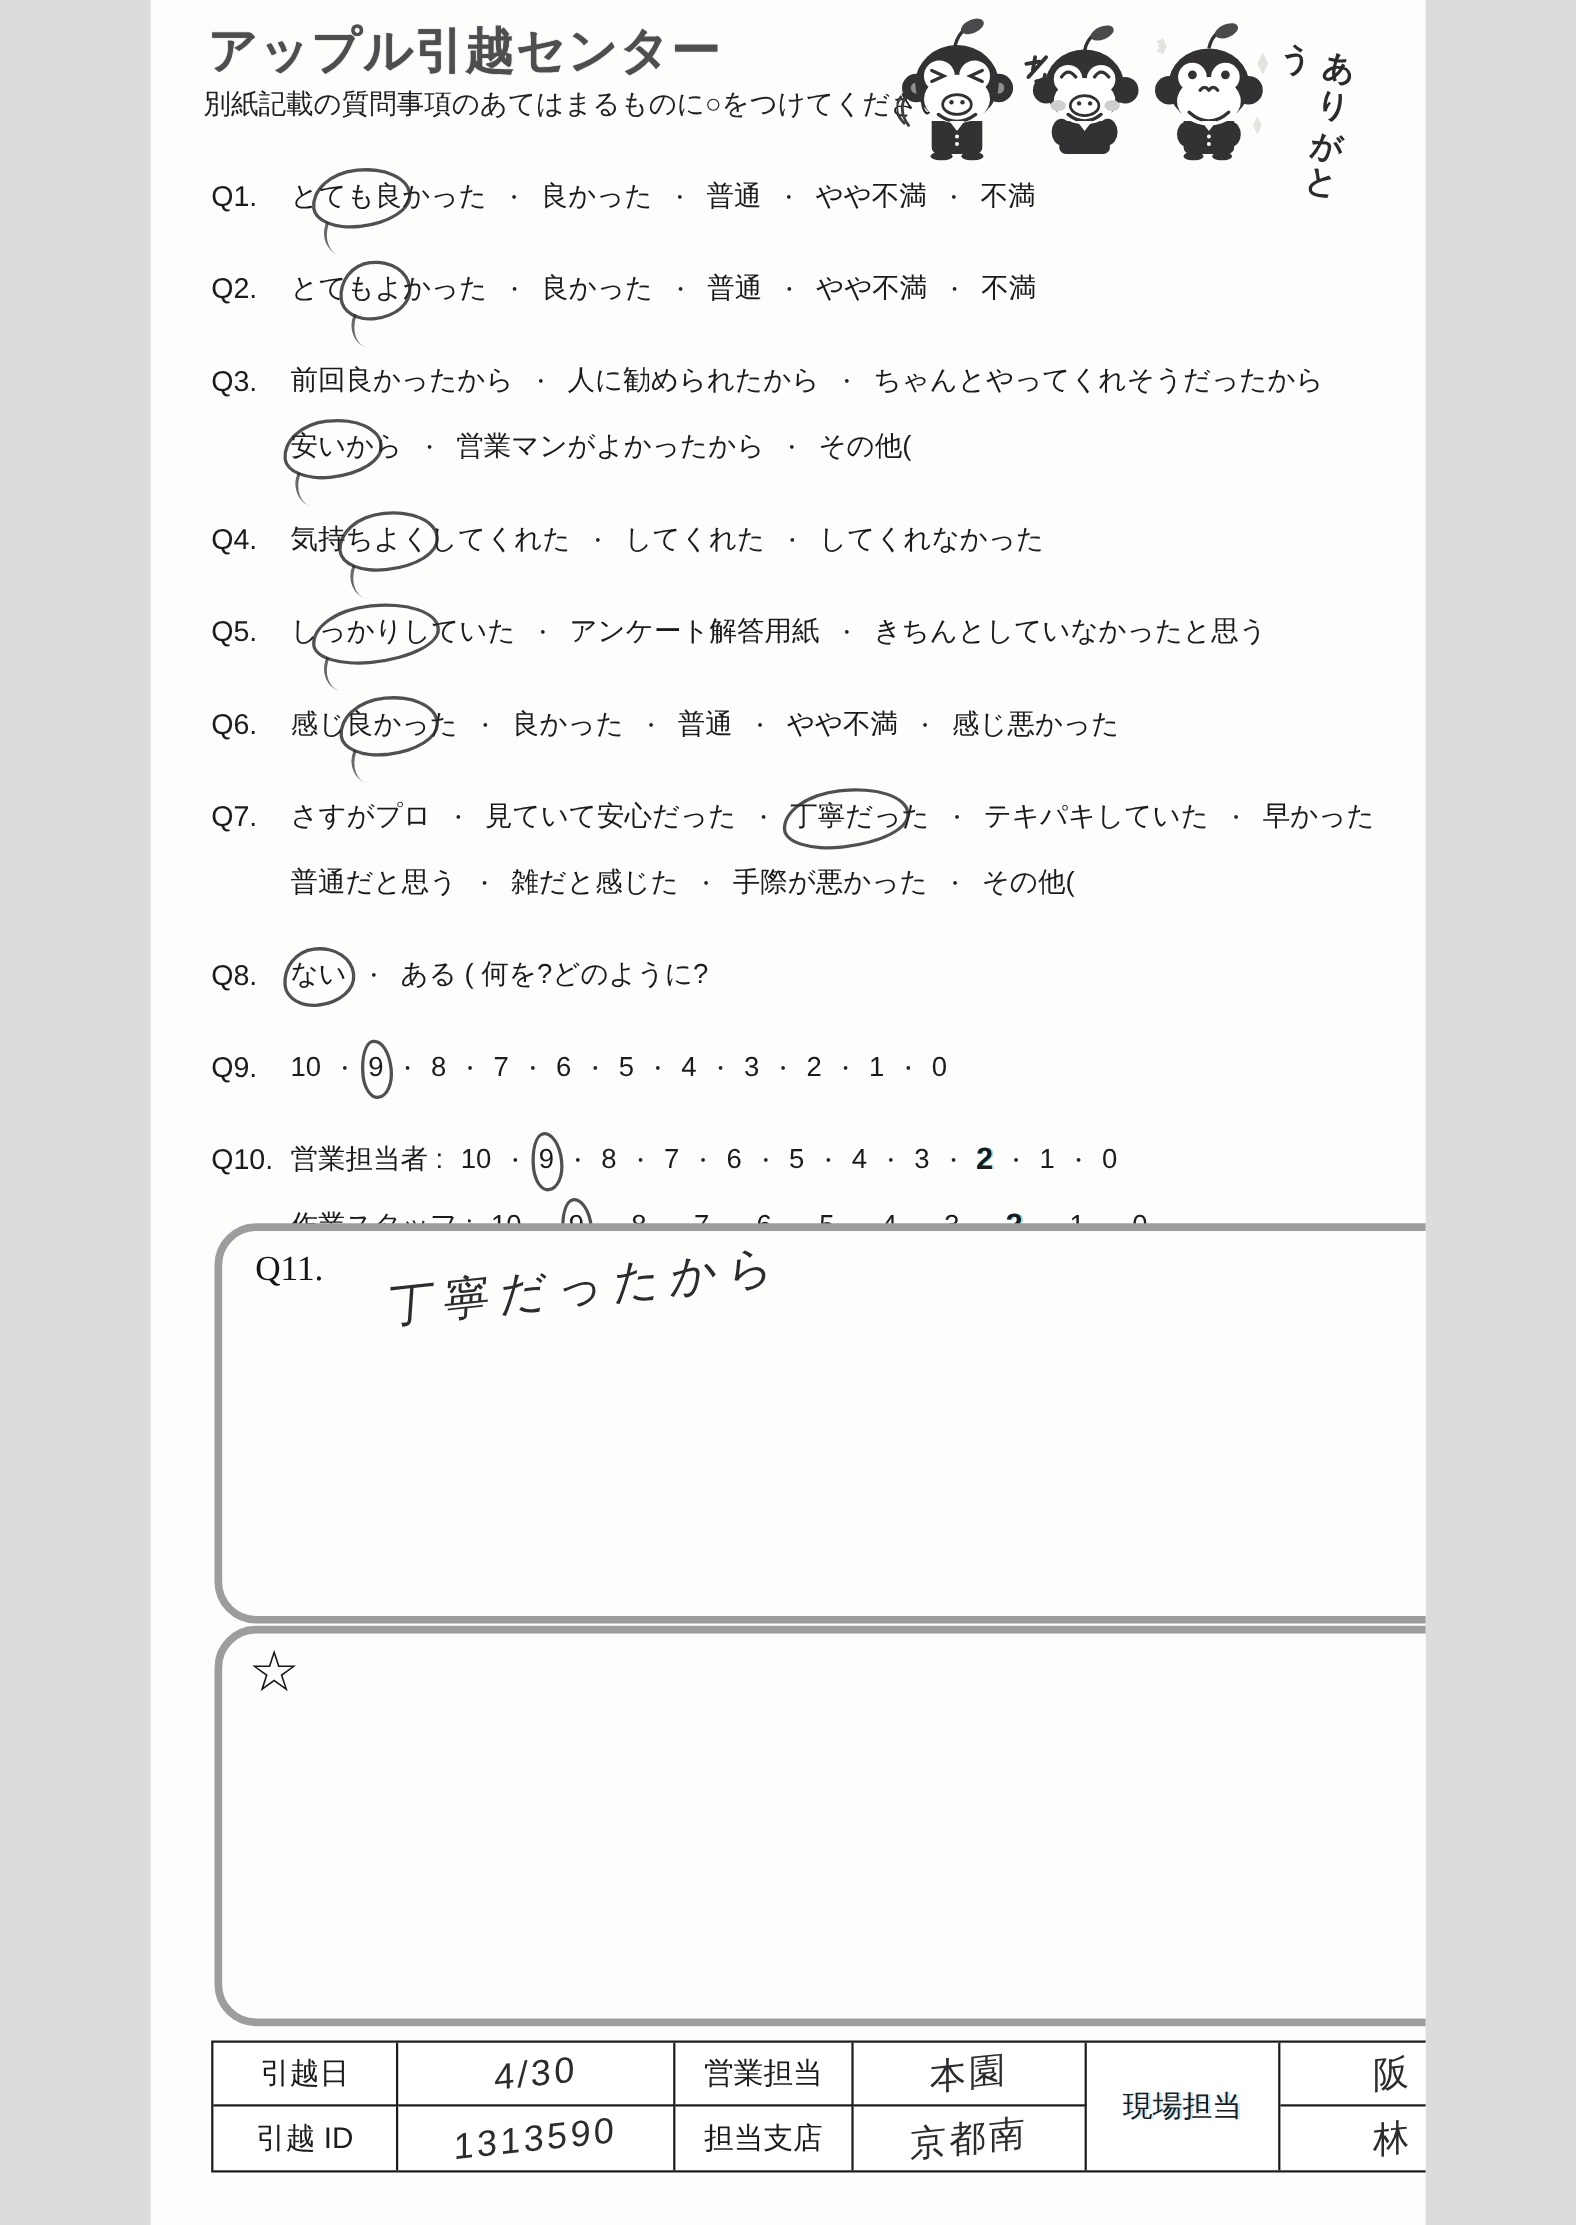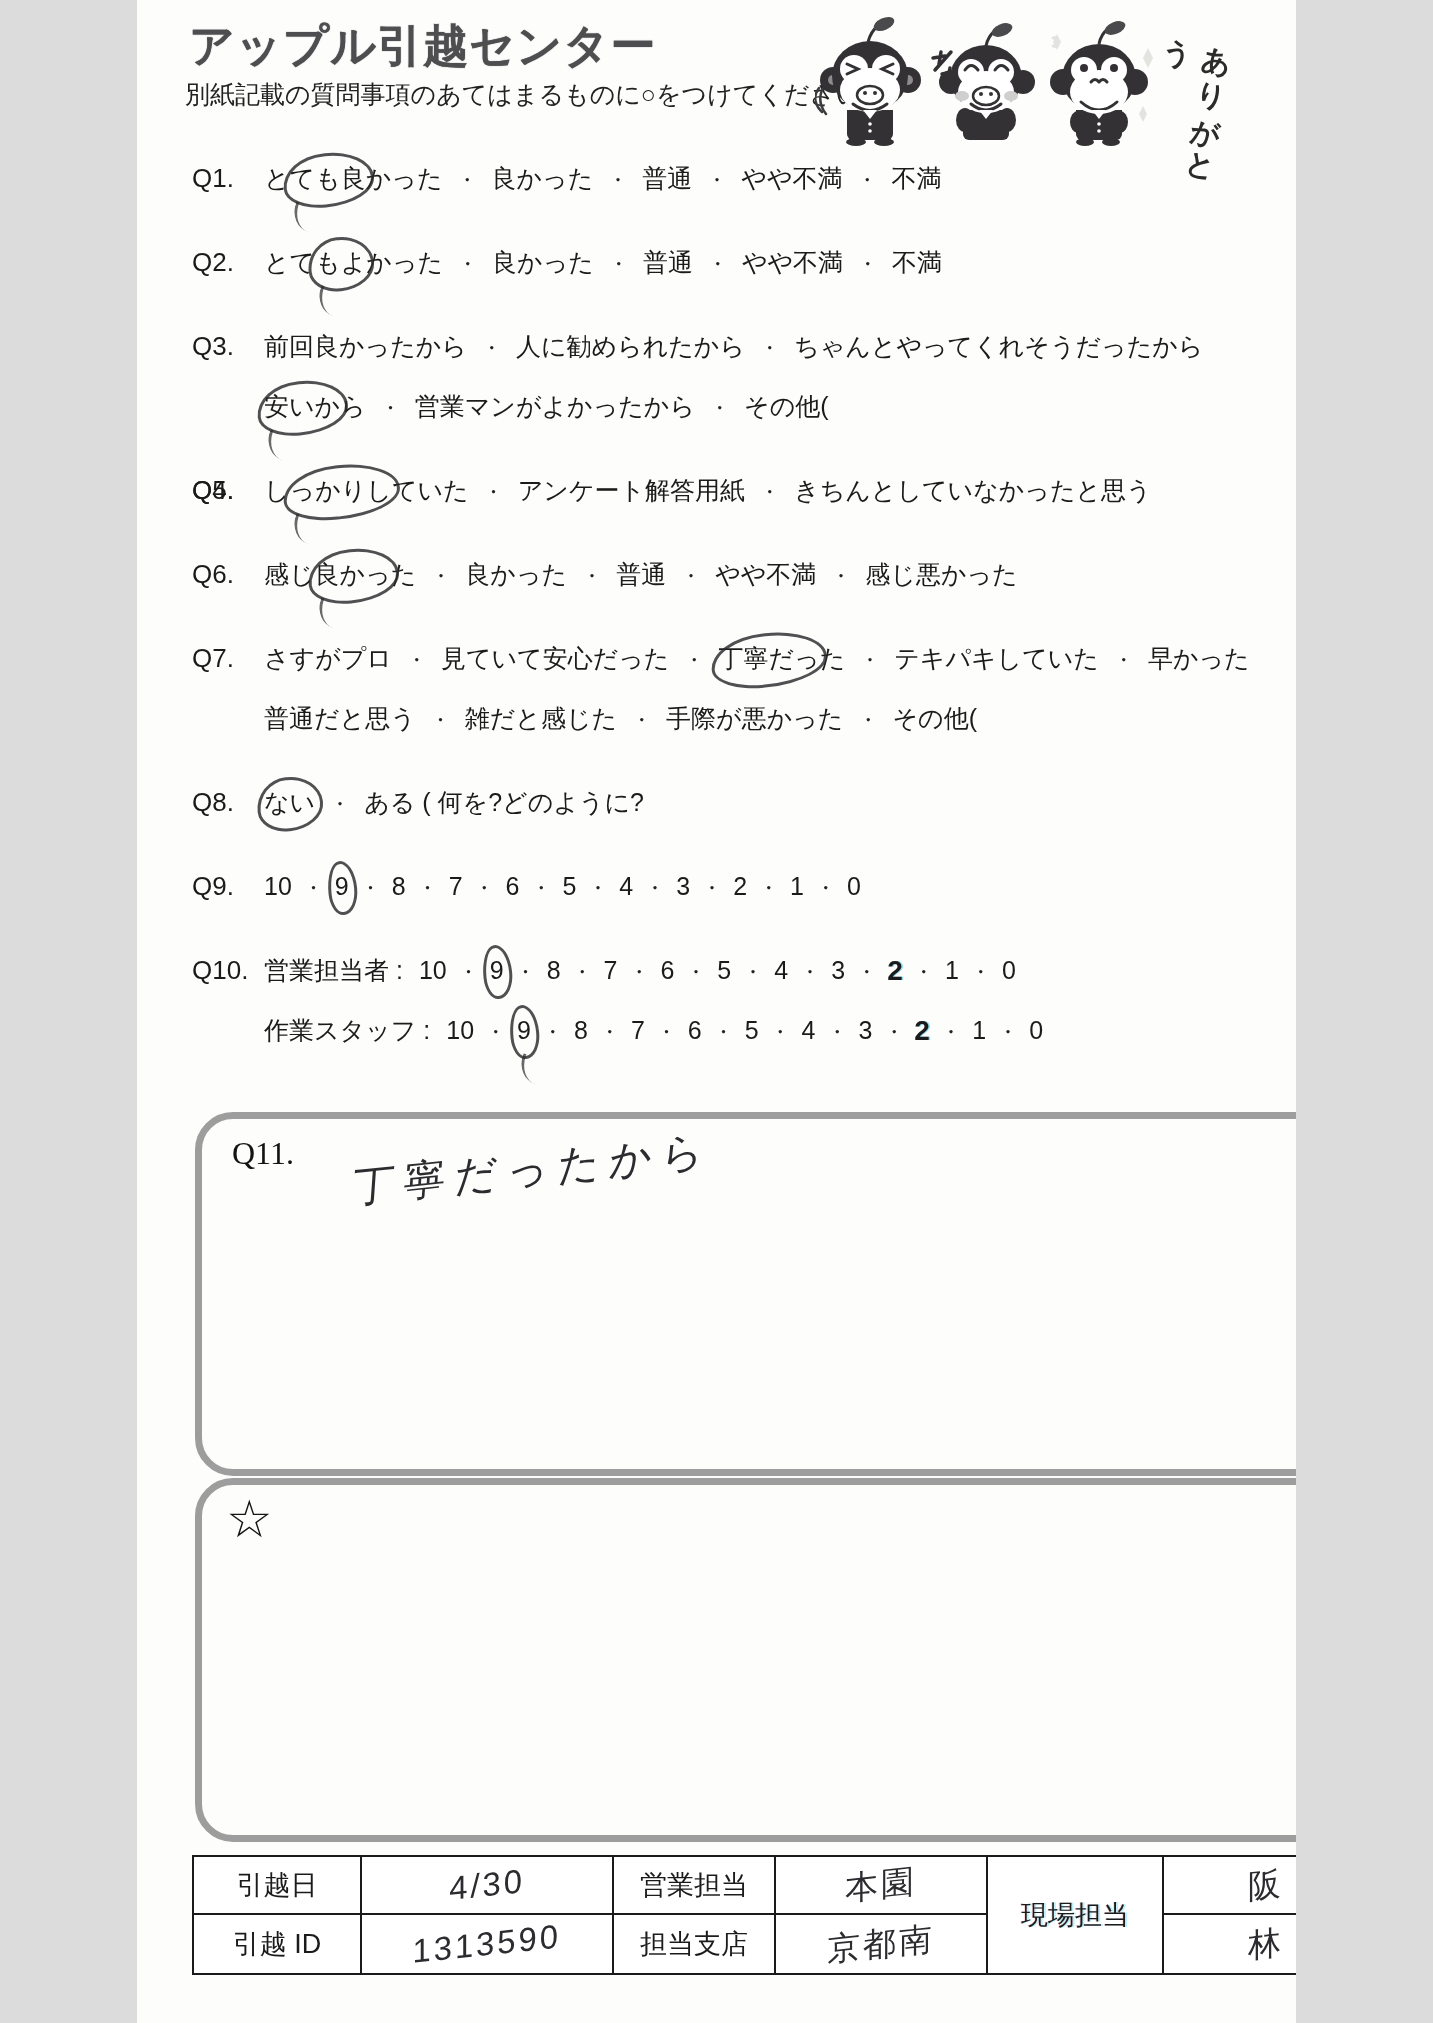--- a/index.html
+++ b/index.html
@@ -181,20 +181,21 @@
         <span class="qid">Q2.</span>
         <div class="qline"><span class="opt">とて<span class="hand-circle tail">もよ</span>かった</span><span class="sep">・</span><span class="opt">良かった</span><span class="sep">・</span><span class="opt">普通</span><span class="sep">・</span><span class="opt">やや不満</span><span class="sep">・</span><span class="opt">不満</span></div>
       </div>
       <div class="question">
         <span class="qid">Q3.</span>
         <div class="qline"><span class="opt">前回良かったから</span><span class="sep">・</span><span class="opt">人に勧められたから</span><span class="sep">・</span><span class="opt">ちゃんとやってくれそうだったから</span></div>
         <div class="qline"><span class="opt"><span class="hand-circle tail">安いか</span>ら</span><span class="sep">・</span><span class="opt">営業マンがよかったから</span><span class="sep">・</span><span class="opt">その他(</span><span class="close-paren">)</span></div>
       </div>
       <div class="question">
         <span class="qid">Q4.</span>
+        <div class="qline"><span class="opt">気持<span class="hand-circle tail">ちよく</span>してくれた</span><span class="sep">・</span><span class="opt">してくれた</span><span class="sep">・</span><span class="opt">してくれなかった</span></div>
       </div>
       <div class="question">
         <span class="qid">Q5.</span>
         <div class="qline"><span class="opt">し<span class="hand-circle tail">っかりし</span>ていた</span><span class="sep">・</span><span class="opt">アンケート解答用紙</span><span class="sep">・</span><span class="opt">きちんとしていなかったと思う</span></div>
       </div>
       <div class="question">
         <span class="qid">Q6.</span>
         <div class="qline"><span class="opt">感じ<span class="hand-circle tail">良かっ</span>た</span><span class="sep">・</span><span class="opt">良かった</span><span class="sep">・</span><span class="opt">普通</span><span class="sep">・</span><span class="opt">やや不満</span><span class="sep">・</span><span class="opt">感じ悪かった</span></div>
       </div>
       <div class="question">

